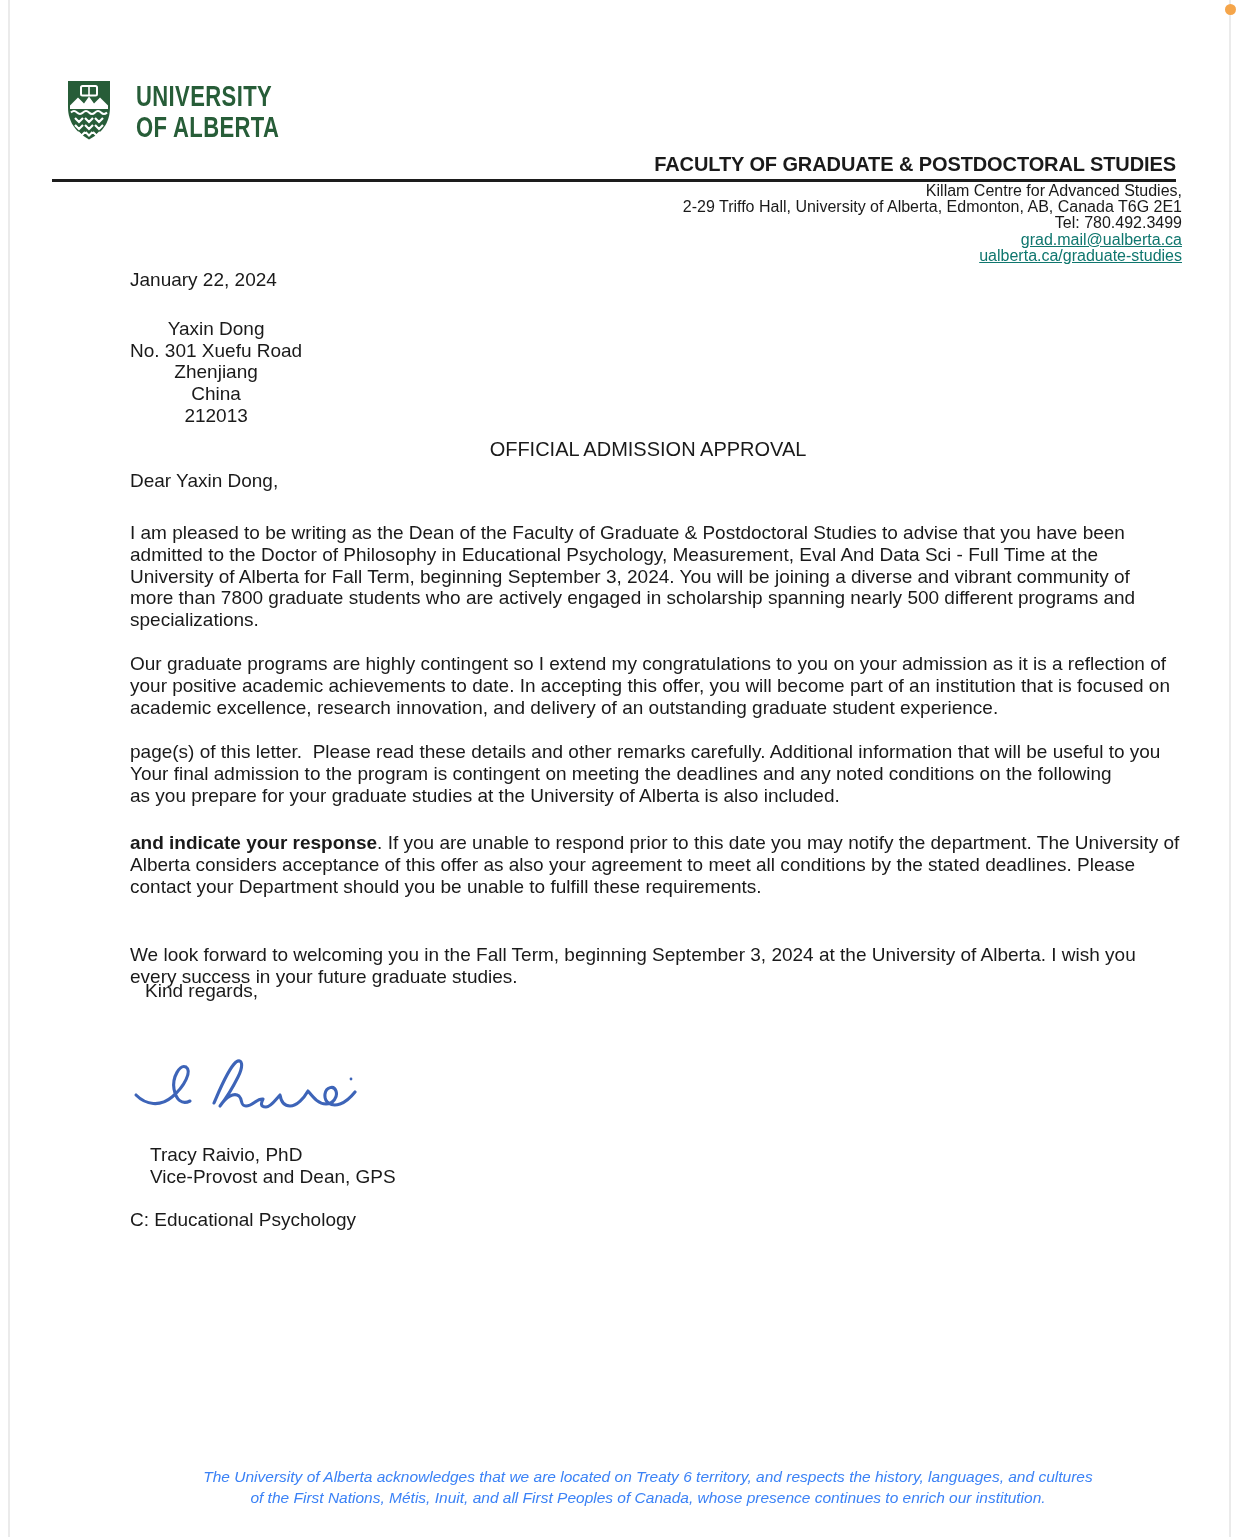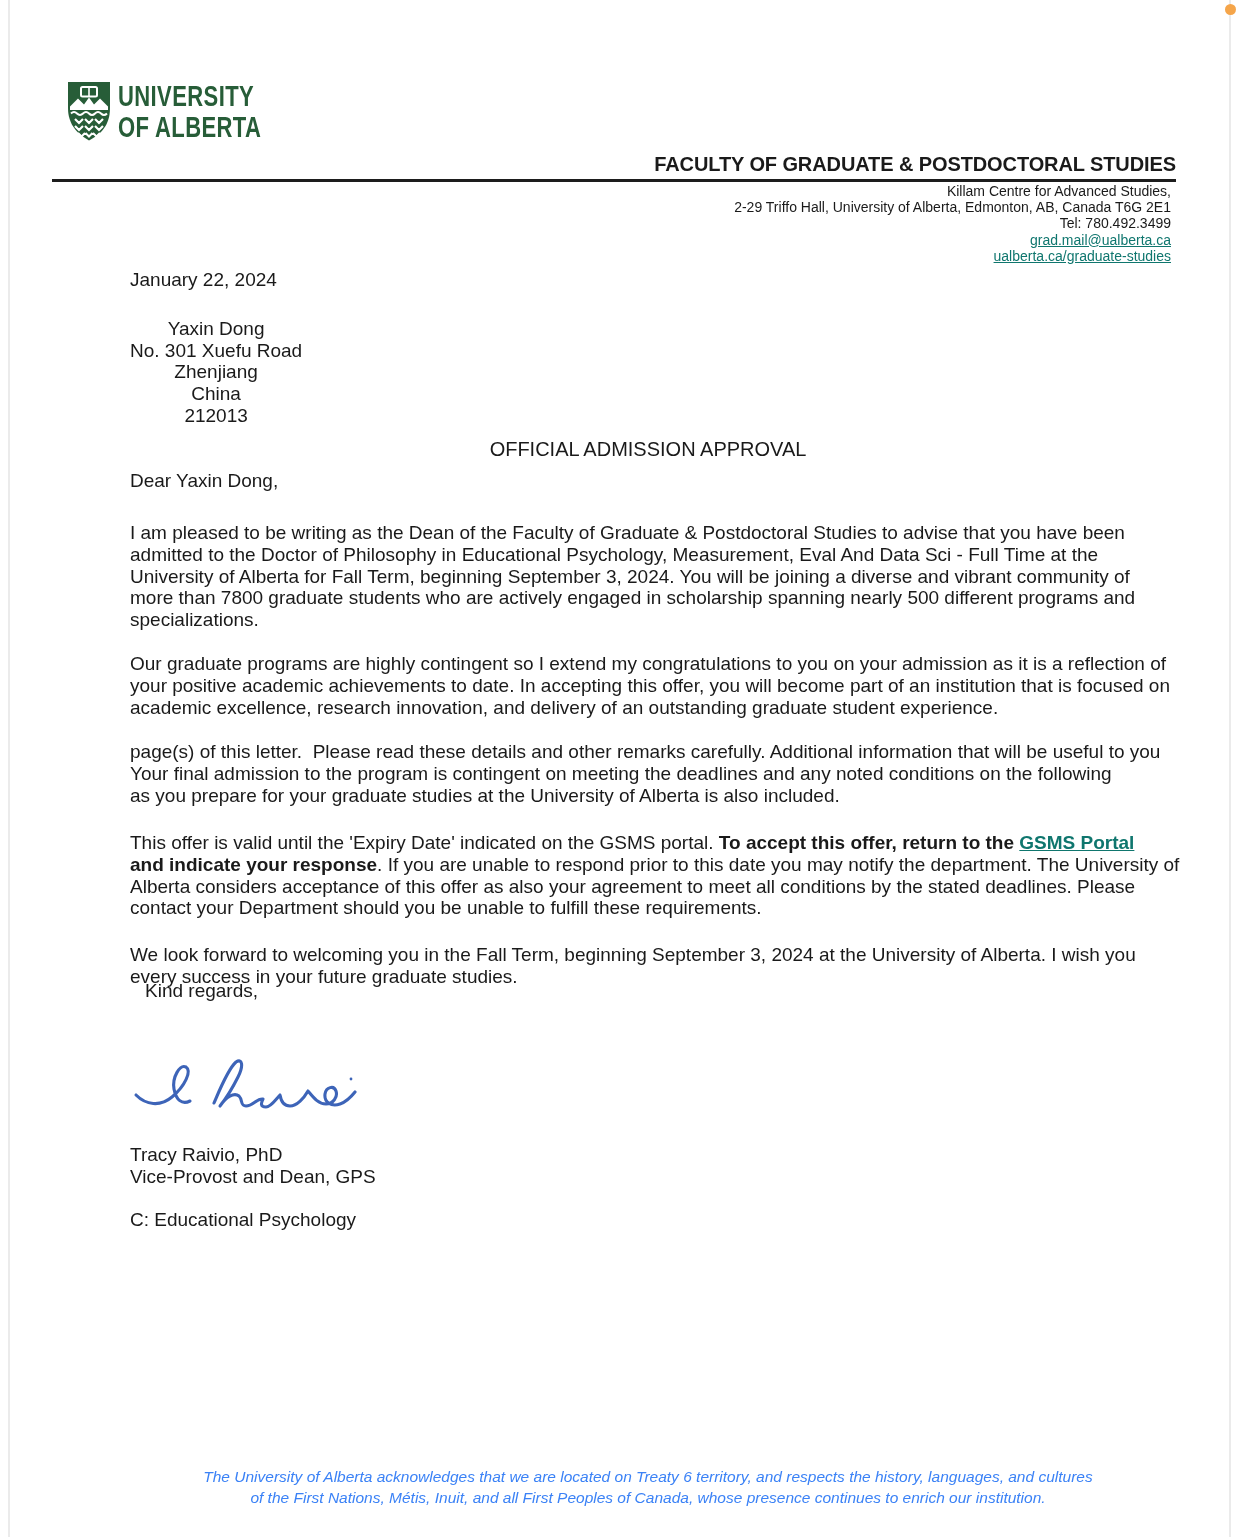--- a/index.html
+++ b/index.html
@@ -6,30 +6,30 @@
   .page{
     position:relative;width:1242px;height:1537px;background:#fff;overflow:hidden;
     font-family:"Liberation Sans",sans-serif;color:#1a1a1a;
   }
   .edge{position:absolute;top:0;bottom:0;width:2px;background:#ebebeb;}
   .edge.left{left:8px;}
   .edge.right{left:1229px;}
   .dot{position:absolute;left:1225px;top:4px;width:11px;height:11px;border-radius:50%;}
 
   
-  .logo{position:absolute;left:66px;top:78px;display:flex;align-items:flex-end;gap:6px;}
+  .logo{position:absolute;left:66px;top:78px;display:flex;align-items:center;gap:24px;}
   .logo-text{
     font-weight:bold;color:#275d38;font-size:29px;line-height:31px;letter-spacing:.5px;
     transform:scaleX(.76);transform-origin:0 0;white-space:nowrap;margin-top:3px;
   }
 
   
   .faculty{position:absolute;top:153px;right:66px;font-size:20px;font-weight:bold;letter-spacing:-.1px;white-space:nowrap;}
   .rule{position:absolute;left:52px;top:179px;width:1124px;height:3px;background:#1d1d1d;}
-  .addr{position:absolute;top:183px;right:71px;text-align:right;font-size:14px;line-height:16.2px;white-space:nowrap;}
+  .addr{position:absolute;top:183px;right:60px;text-align:right;font-size:16px;line-height:16.2px;white-space:nowrap;}
   .addr a,{color:#0000ee;}
   a.lnk{color:#0f766e;text-decoration:underline;cursor:pointer;}
 
   
   .content{position:absolute;left:130px;top:0;width:1036px;font-size:19px;line-height:21.8px;}
   .content .blk{position:absolute;left:0;}
   .content .blk div{white-space:pre;}
   .tight{line-height:21.7px;}
   .center{width:100%;text-align:center;}
   .b{font-weight:bold;}
@@ -38,21 +38,21 @@
   .recipient{top:318px;text-align:center;}
   .subject{top:439px;font-weight:normal;font-size:20px;}
   .salutation{top:470px;}
   .p1{top:522px;}
   .p2{top:653px;}
   .p3{top:741px;}
   .p4{top:832px;}
   .p5{top:944px;}
   .closing{top:980px;margin-left:15px;}
   .sig{top:1053px;left:2px;}
-  .signer{top:1144px;}
+  .signer{top:1144px;margin-left:20px;}
   .cc{top:1209px;}
   .footer{top:1466px;font-style:italic;color:#3b82f6;font-size:15.5px;line-height:21px;}
   .footer div{white-space:nowrap;}
 </style>
 </head>
 <body>
 
 <div class="page">
 
   <div class="edge left"></div>
@@ -120,21 +120,20 @@
         <div>academic excellence, research innovation, and delivery of an outstanding graduate student experience.</div>
       </div>
 
     <div class="blk p3">
         <div>page(s) of this letter.  Please read these details and other remarks carefully. Additional information that will be useful to you</div>
         <div>Your final admission to the program is contingent on meeting the deadlines and any noted conditions on the following</div>
         <div>as you prepare for your graduate studies at the University of Alberta is also included.</div>
       </div>
 
     <div class="blk p4">
-      <div><span>This offer is valid until the 'Expiry Date' indicated on the GSMS portal. </span><span class="b">To accept this offer, return to the </span><a class="lnk b">GSMS Portal</a></div>
       <div><span class="b">and indicate your response</span><span>. If you are unable to respond prior to this date you may notify the department. The University of</span></div>
       <div>Alberta considers acceptance of this offer as also your agreement to meet all conditions by the stated deadlines. Please</div>
       <div>contact your Department should you be unable to fulfill these requirements.</div>
     </div>
 
     <div class="blk p5">
         <div>We look forward to welcoming you in the Fall Term, beginning September 3, 2024 at the University of Alberta. I wish you</div>
         <div>every success in your future graduate studies.</div>
       </div>
 

